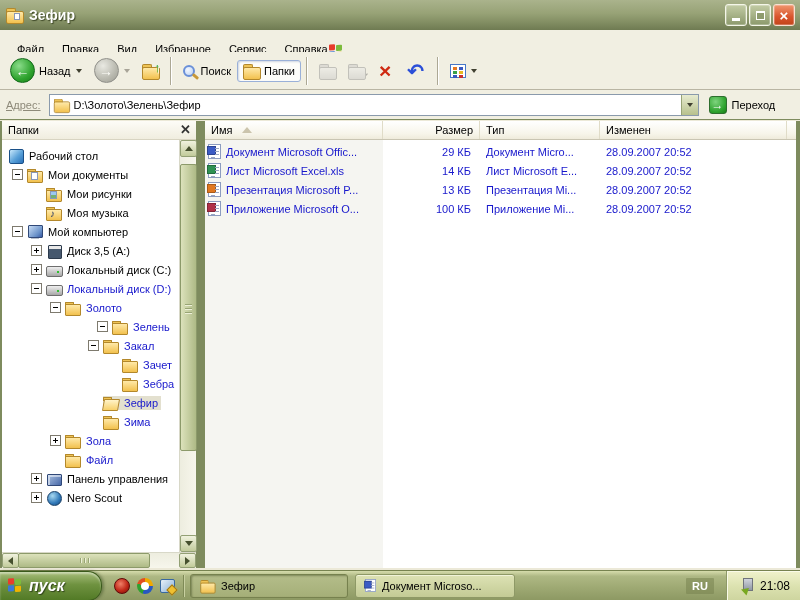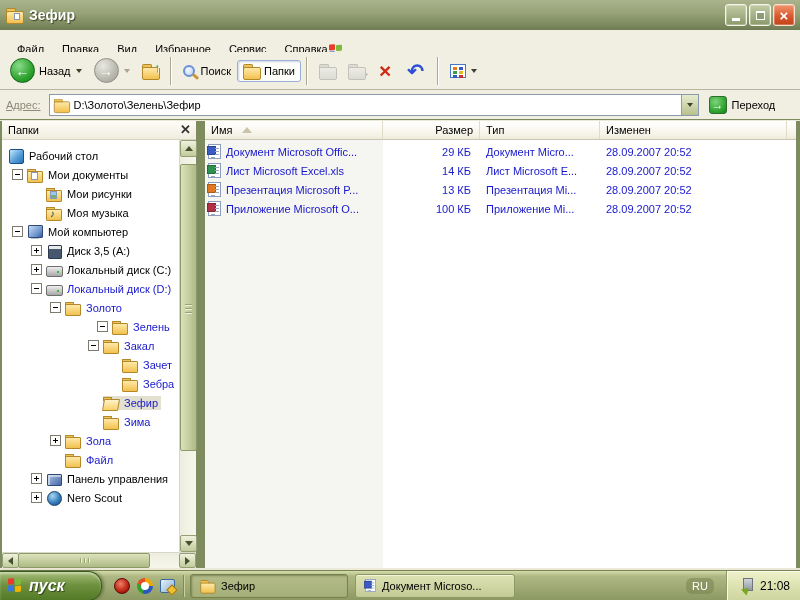--- a/index.html
+++ b/index.html
@@ -185,21 +185,21 @@
   .ql-desk::after { content:""; position:absolute; right:-2px; bottom:-2px; width:6px; height:6px; background:#F0C030; transform:rotate(45deg); border:1px solid #A07818; }
   .qlsep { width:1px; height:22px; background:#7E8A56; box-shadow:1px 0 0 #C8D0A0; margin-right:6px; }
   .taskbtn { height:24px; border-radius:3px; display:flex; align-items:center; gap:5px; padding:0 8px; margin-right:7px; }
   .taskbtn.active { width:158px; background:linear-gradient(180deg,#B4BD8A,#A5AF78); border:1px solid #76814E;
     box-shadow:inset 1px 1px 2px rgba(60,70,30,.45); }
   .taskbtn.idle { width:160px; background:linear-gradient(180deg,#DDE2B4,#C3CB95); border:1px solid #8E9966;
     box-shadow:inset 0 1px 0 #F0F3D8; }
   .taskbtn .txt { overflow:hidden; white-space:nowrap; }
   .taskbtn .folder16 { transform:scale(.85); }
   .taskbtn .ficon { transform:scale(.85); }
-  .lang { margin-left:auto; color:#fff; font-weight:normal; padding:2px 6px; background:rgba(120,132,80,.55); border-radius:6px; margin-right:12px; }
+  .lang { margin-left:auto; color:#fff; font-weight:bold; padding:2px 6px; background:rgba(120,132,80,.55); border-radius:1px; margin-right:12px; }
   .tray { height:30px; display:flex; align-items:center; gap:6px; padding:0 10px 0 12px;
     background:linear-gradient(180deg,#F0F2CC 0%,#DCE2B0 50%,#CDD49E 100%); border-left:1px solid #8E9968;
     box-shadow:inset 1px 1px 0 #FAFBE8; }
   .tray-ico { position:relative; width:15px; height:15px; }
   .tray-ico::before { content:""; position:absolute; left:4px; top:0; width:8px; height:11px; background:linear-gradient(180deg,#D0D4DC,#9098A4); border:1px solid #70747C; }
   .tray-ico::after { content:""; position:absolute; left:-2px; bottom:-1px; width:0; height:0;
     border:4px solid transparent; border-right:7px solid #78A820; transform:rotate(18deg); }
   .clock { font-size:12px; }
 </style>
 </head>

